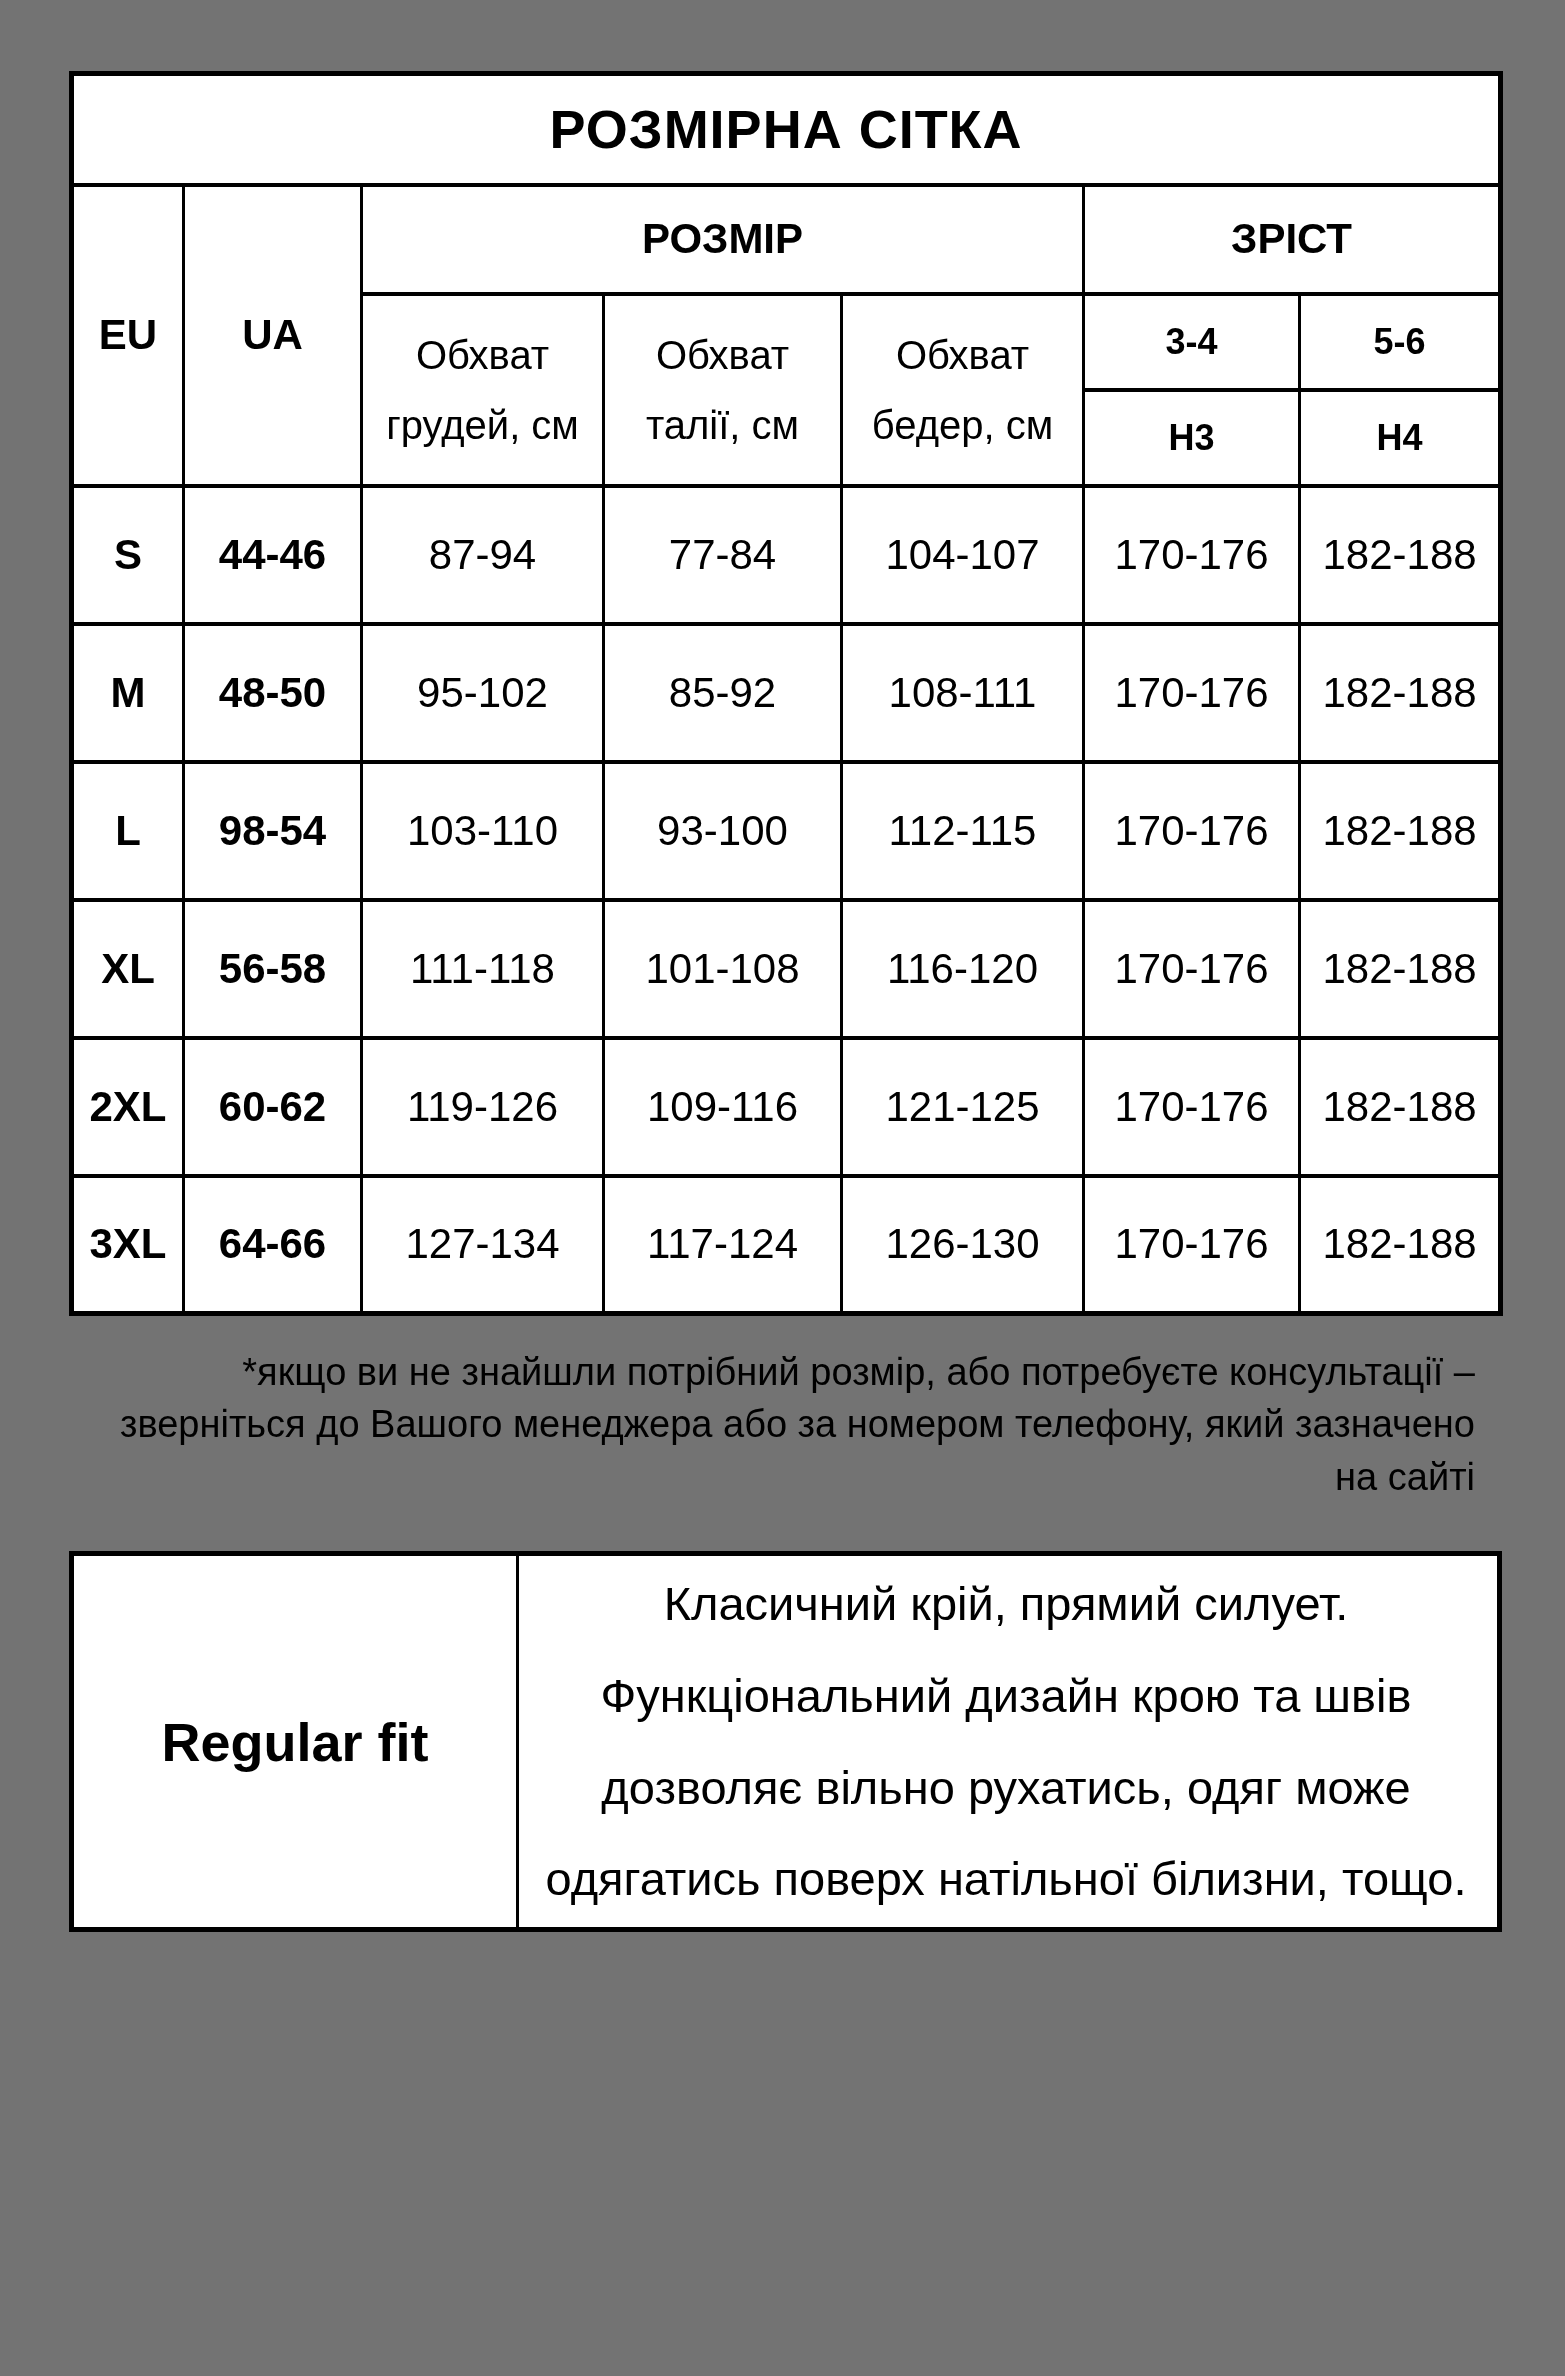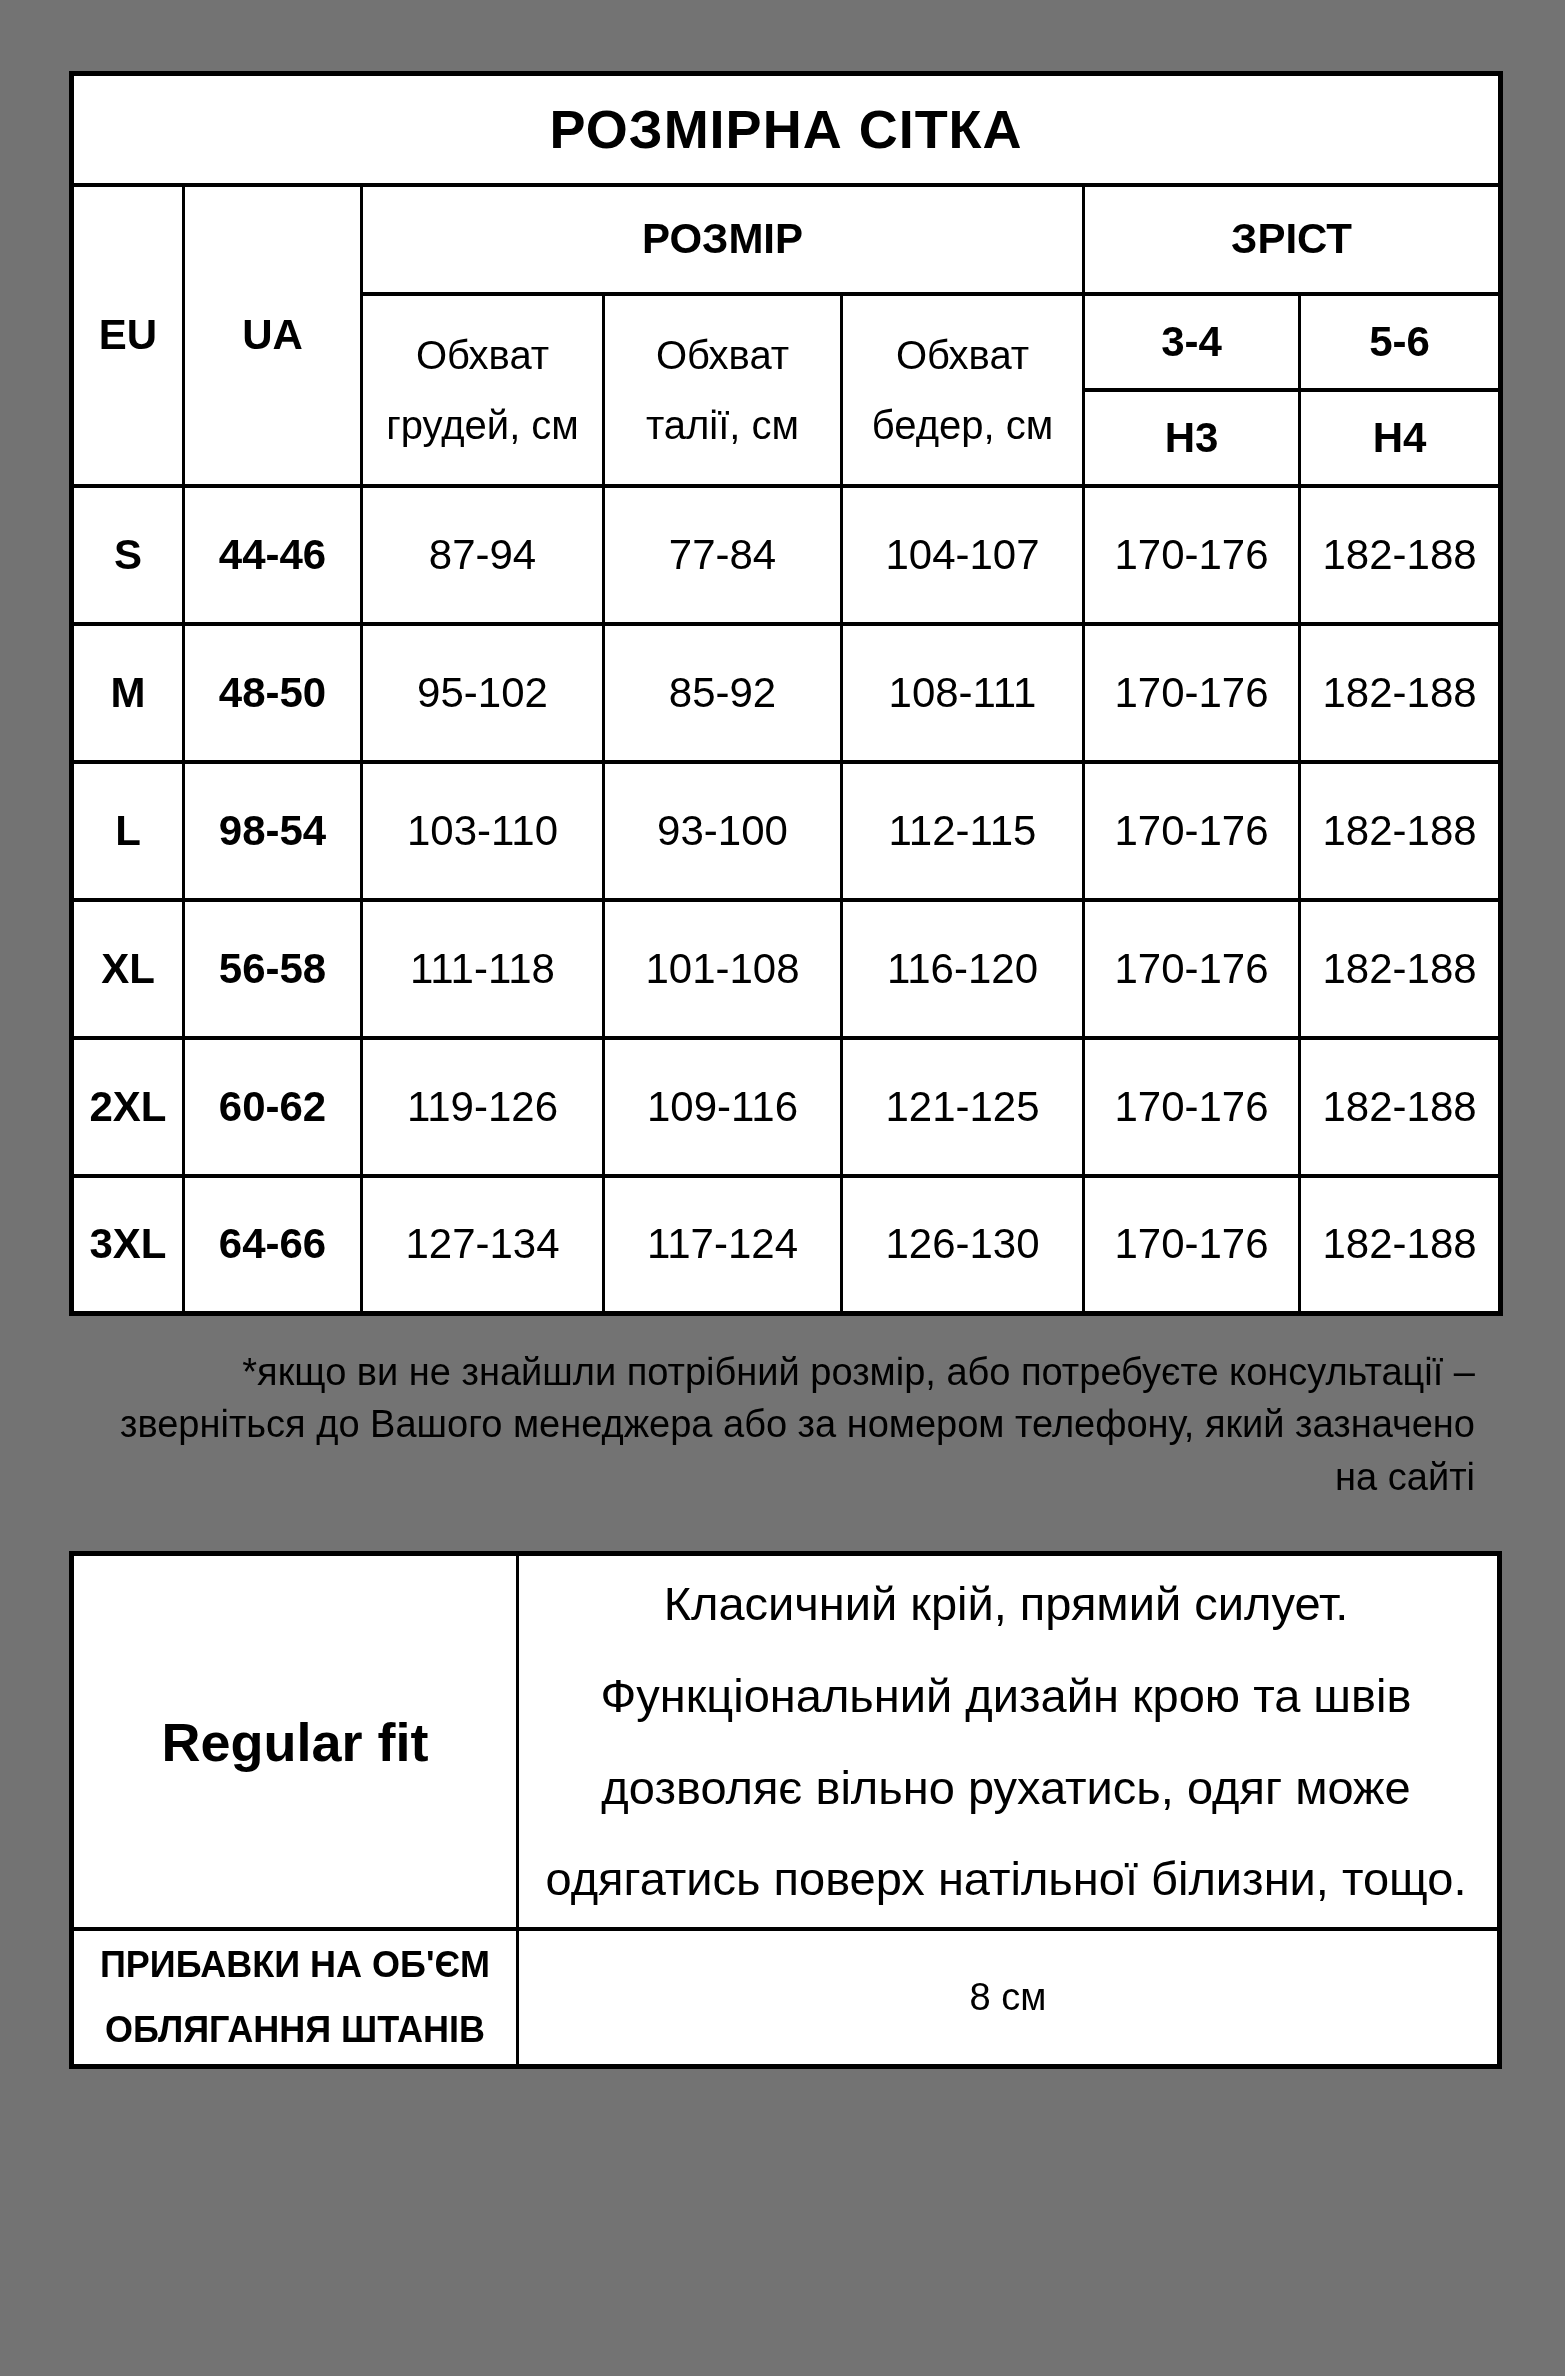--- a/index.html
+++ b/index.html
@@ -55,21 +55,21 @@
     font-weight: bold;
   }
   .sub-row-a td { height: 96px; }
   .sub-row-b td { height: 96px; }
   .measure-head {
     font-size: 40px;
     font-weight: normal;
     line-height: 1.75;
   }
   .height-col {
-    font-size: 42px;
+    font-size: 36px;
     font-weight: bold;
   }
   .data-row td { height: 138px; font-size: 42px; }
   .cell-bold { font-weight: bold; }
 
   
   .footnote {
     margin: 30px 0 0 20px;
     max-width: 1386px;
     font-size: 38px;
@@ -206,22 +206,18 @@
     <table class="grid t2">
       <colgroup>
         <col style="width:446px">
         <col style="width:982px">
       </colgroup>
       <tbody>
         <tr class="fit-row">
           <td class="fit-label">Regular fit</td>
           <td class="fit-desc">Класичний крій, прямий силует. Функціональний дизайн крою та швів дозволяє вільно рухатись, одяг може одягатись поверх натільної білизни, тощо.</td>
         </tr>
-        <tr class="add-row">
-          <td class="add-label">ПРИБАВКИ НА ОБ'ЄМ ОБЛЯГАННЯ ШТАНІВ</td>
-          <td class="add-value">8 см</td>
-        </tr>
       </tbody>
     </table>
 
   </div>
 </div>
 
 
 </body></html>

